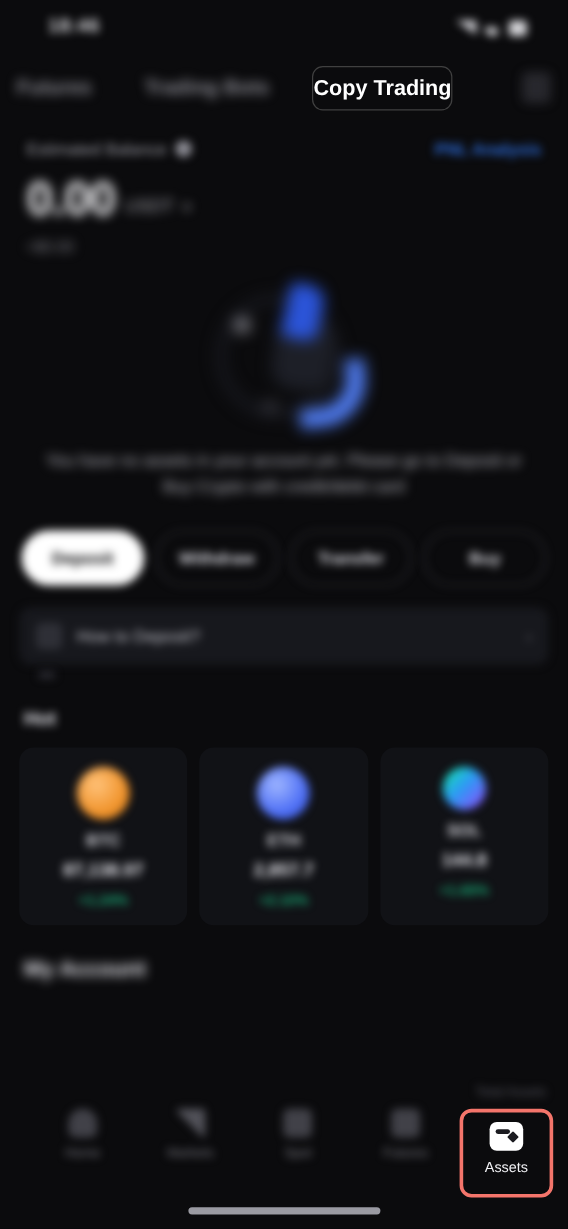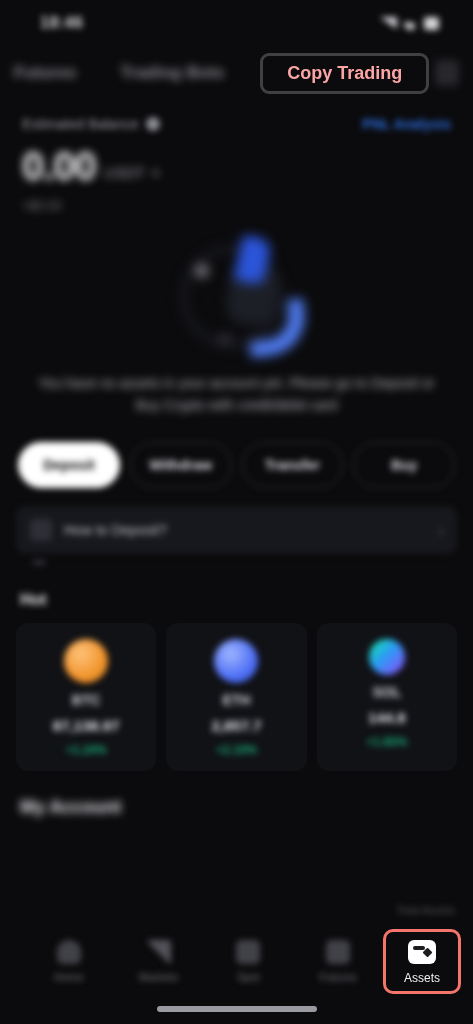--- a/index.html
+++ b/index.html
@@ -38,22 +38,22 @@
     padding:0 12px 0 4px; position:relative;
   }
   .tab{
     font-size:17px; font-weight:700; color:#8b8b93;
     padding:6px 14px; white-space:nowrap;
   }
   .tab.t-futures{ padding-left:10px; }
   .tab.t-bots{ margin-left:16px; }
   .tab-hl{
     margin-left:22px;
-    border:3px solid #404040; border-radius:9px;
-    padding:7px 24px; color:#fca5a5; font-size:18px; font-weight:700;
+    border:1px solid #404040; border-radius:9px;
+    padding:7px 0; color:#ffffff; font-size:18px; font-weight:700;
   }
   .tab-right-icon{
     position:absolute; right:14px; top:50%; transform:translateY(-50%);
     width:24px; height:26px; background:#2d2d33; border-radius:4px; opacity:.85;
   }
 
   
   .balance{ padding:16px 22px 0 22px; }
   .bal-row{ display:flex; align-items:center; justify-content:space-between; }
   .bal-label-wrap{ display:flex; align-items:center; gap:7px; }
@@ -138,21 +138,21 @@
   .coin-price{ font-size:15px; font-weight:700; color:#e9e9ef; }
   .coin-chg{ font-size:12px; font-weight:700; color:#18a974; }
 
   
   .acct-title{ font-size:18px; font-weight:800; color:#e9e9ef; padding:26px 20px 0 20px; }
   .acct-meta{ position:absolute; right:18px; bottom:108px; font-size:11px; color:#55555d; }
 
   
   .bottomnav{
     position:absolute; left:16px; right:0; bottom:26px; height:74px;
-    display:flex; align-items:center; padding:0 8px;
+    display:flex; padding:0 8px;
   }
   .nav{
     flex:1; display:flex; flex-direction:column; align-items:center; gap:7px;
   }
   .nav-ic{ width:24px; height:24px; border-radius:5px; background:#47474f; opacity:.9; }
   .nav-ic.home{ border-radius:50% 50% 6px 6px; }
   .nav-ic.markets{ background:linear-gradient(to top right, transparent 46%, #5a5a62 47%); border-radius:3px; }
   .nav-lb{ font-size:11px; color:#77777f; }
   .nav.assets{
     border:3px solid #f4756b; border-radius:10px; padding:8px 6px 6px 6px;

